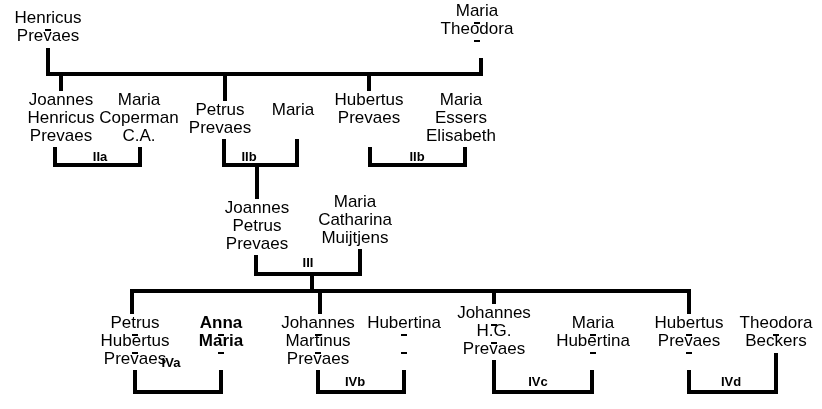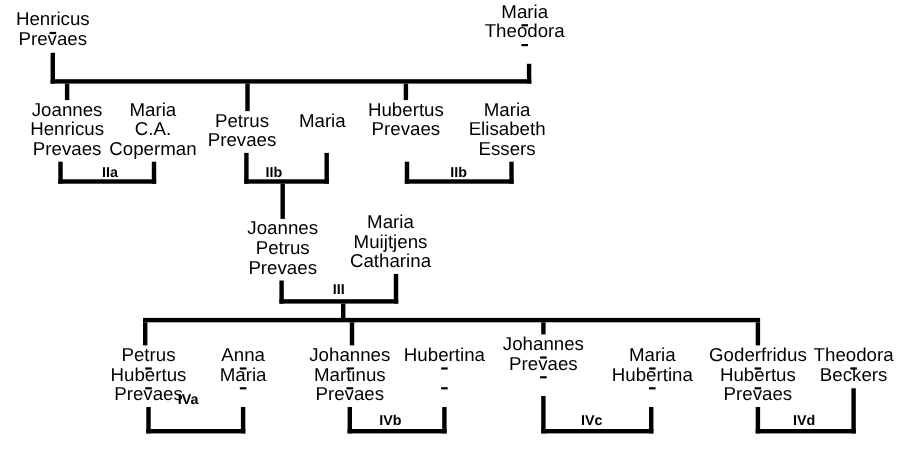--- a/index.html
+++ b/index.html
@@ -72,88 +72,88 @@
       <div class="dash" style="top: 38px;"></div>
       <div class="pline">Theodora</div>
     </div>
     <div class="person" style="left: -19px; top: 91px;">
       <div class="pline">Joannes</div>
       <div class="pline">Henricus</div>
       <div class="pline">Prevaes</div>
     </div>
     <div class="person" style="left: 59px; top: 91px;">
       <div class="pline">Maria</div>
+      <div class="pline">Coperman</div>
       <div class="pline">C.A.</div>
-      <div class="pline">Coperman</div>
     </div>
     <div class="person" style="left: 140px; top: 101px;">
       <div class="pline">Petrus</div>
       <div class="pline">Prevaes</div>
     </div>
     <div class="person" style="left: 213px; top: 101px;">
       <div class="pline">Maria</div>
     </div>
     <div class="person" style="left: 289px; top: 91px;">
       <div class="pline">Hubertus</div>
       <div class="pline">Prevaes</div>
     </div>
     <div class="person" style="left: 381px; top: 91px;">
       <div class="pline">Maria</div>
+      <div class="pline">Essers</div>
       <div class="pline">Elisabeth</div>
-      <div class="pline">Essers</div>
     </div>
     <div class="person" style="left: 177px; top: 199px;">
       <div class="pline">Joannes</div>
       <div class="pline">Petrus</div>
       <div class="pline">Prevaes</div>
     </div>
     <div class="person" style="left: 275px; top: 193px;">
       <div class="pline">Maria</div>
+      <div class="pline">Catharina</div>
       <div class="pline">Muijtjens</div>
-      <div class="pline">Catharina</div>
     </div>
     <div class="person" style="left: 55px; top: 314px;">
       <div class="pline">Petrus</div>
       <div class="dash" style="top: 20px;"></div>
       <div class="pline">Hubertus</div>
       <div class="dash" style="top: 38px;"></div>
       <div class="pline">Prevaes</div>
     </div>
-    <div class="person" style="left: 141px; top: 314px;">
+    <div class="person" style="left: 141px; top: 314px; font-weight: bold;">
       <div class="pline">Anna</div>
       <div class="dash" style="top: 20px;"></div>
       <div class="pline">Maria</div>
       <div class="dash" style="top: 38px;"></div>
     </div>
     <div class="person" style="left: 238px; top: 314px;">
       <div class="pline">Johannes</div>
       <div class="dash" style="top: 20px;"></div>
       <div class="pline">Martinus</div>
       <div class="dash" style="top: 38px;"></div>
       <div class="pline">Prevaes</div>
     </div>
     <div class="person" style="left: 324px; top: 314px;">
       <div class="pline">Hubertina</div>
       <div class="dash" style="top: 20px;"></div>
       <div class="dash" style="top: 38px;"></div>
     </div>
     <div class="person" style="left: 414px; top: 304px;">
       <div class="pline">Johannes</div>
       <div class="dash" style="top: 20px;"></div>
+      <div class="pline">H.G.</div>
       <div class="dash" style="top: 38px;"></div>
       <div class="pline">Prevaes</div>
     </div>
     <div class="person" style="left: 513px; top: 314px;">
       <div class="pline">Maria</div>
       <div class="dash" style="top: 20px;"></div>
       <div class="pline">Hubertina</div>
       <div class="dash" style="top: 38px;"></div>
     </div>
     <div class="person" style="left: 609px; top: 314px;">
-      <div class="pline">Goderfridus</div>
       <div class="dash" style="top: 20px;"></div>
       <div class="pline">Hubertus</div>
       <div class="dash" style="top: 38px;"></div>
       <div class="pline">Prevaes</div>
     </div>
     <div class="person" style="left: 696px; top: 314px;">
       <div class="pline">Theodora</div>
       <div class="dash" style="top: 20px;"></div>
       <div class="pline">Beckers</div>
     </div>

